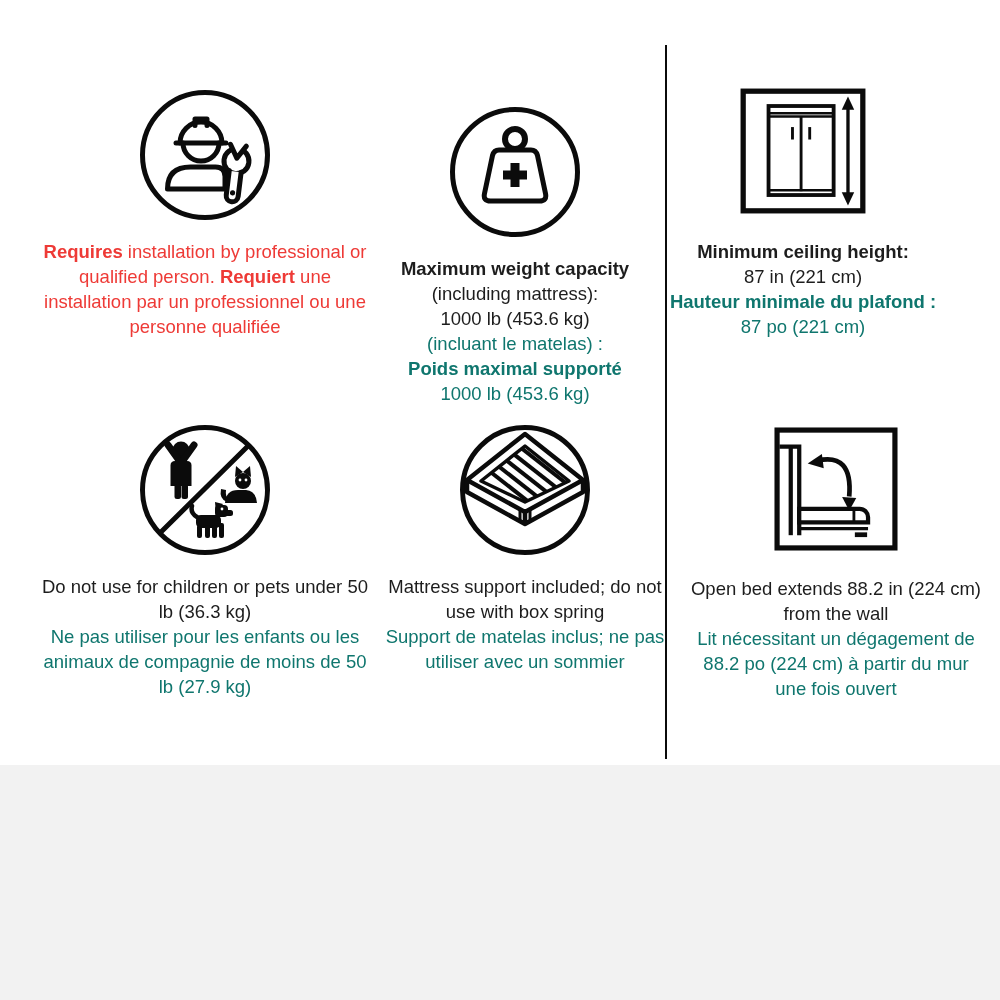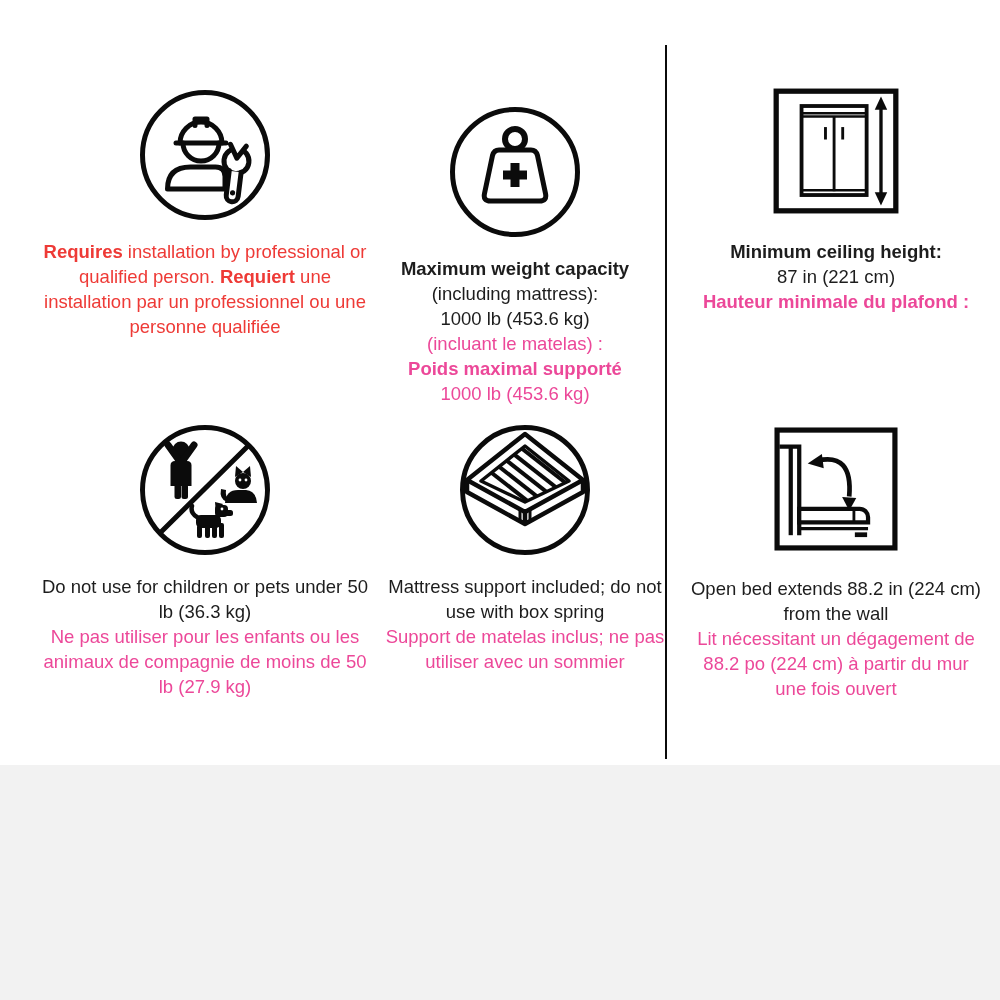--- a/index.html
+++ b/index.html
@@ -3,21 +3,21 @@
 <meta charset="utf-8">
 <style>
   html,body{margin:0;padding:0;background:#ffffff;}
   body{width:1000px;height:1000px;position:relative;overflow:hidden;
        font-family:"Liberation Sans",sans-serif;color:#1d1d1d;}
   .card{position:absolute;display:flex;flex-direction:column;align-items:center;text-align:center;}
   .icon{flex:0 0 auto;}
   .txt{margin-top:14px;font-size:18.5px;line-height:25px;}
   .txt.sq{margin-top:21px;}
   .red{color:#ee3a36;}
-  .muted{color:#ec4899;}
+  .muted{color:#0f766e;}
   b,strong,.bold{font-weight:bold;}
   .divider{position:absolute;left:665px;top:45px;width:2px;height:714px;background:#0b0b0b;}
   .band{position:absolute;left:0;top:765px;width:1000px;height:235px;background:#f2f2f2;}
   svg{display:block;}
 </style>
 </head>
 <body>
 
 <div class="divider"></div>
 
@@ -56,21 +56,21 @@
   <div class="txt">
     <div class="bold">Maximum weight capacity</div>
     <div>(including mattress):</div>
     <div>1000 lb (453.6 kg)</div>
     <div class="muted">(incluant le matelas) :</div>
     <div class="muted bold">Poids maximal supporté</div>
     <div class="muted">1000 lb (453.6 kg)</div>
   </div>
 </div>
 
-<div class="card" style="left:690px;top:84px;width:292px;align-items:center;">
+<div class="card" style="left:657px;top:84px;width:292px;align-items:center;">
   <div class="icon">
     <svg width="134" height="134" viewBox="0 0 140 140">
       <g fill="none" stroke="#0b0b0b">
         <rect x="7.5" y="7.5" width="125" height="125" stroke-width="5.5"></rect>
         <rect x="34" y="23" width="68" height="93" stroke-width="4"></rect>
         <path d="M34,30.5 h68" stroke-width="2.5"></path>
         <path d="M34,34 h68" stroke-width="2.5"></path>
         <path d="M68,34 v78" stroke-width="3"></path>
         <path d="M59,45 v13" stroke-width="3"></path>
         <path d="M77,45 v13" stroke-width="3"></path>
@@ -78,20 +78,21 @@
         <path d="M117,24 v92" stroke-width="3.5"></path>
       </g>
       <polygon points="117,13 110.5,27 123.5,27" fill="#0b0b0b"></polygon>
       <polygon points="117,127 110.5,113 123.5,113" fill="#0b0b0b"></polygon>
     </svg>
   </div>
   <div class="txt sq">
     <div class="bold">Minimum ceiling height:</div>
     <div>87 in (221 cm)</div>
     <div class="muted bold">Hauteur minimale du plafond :</div>
+    <div class="muted">87 po (221 cm)</div>
   </div>
 </div>
 
 <div class="card" style="left:40px;top:420px;width:330px;">
   <div class="icon">
     <svg width="140" height="140" viewBox="0 0 140 140">
       <circle cx="70" cy="70" r="62.5" fill="none" stroke="#0b0b0b" stroke-width="5"></circle>
       <path d="M26,112 L113,26" stroke="#0b0b0b" stroke-width="5" fill="none" stroke-linecap="round"></path>
       <g fill="#0b0b0b">
         <circle cx="46" cy="30" r="8.5"></circle>

